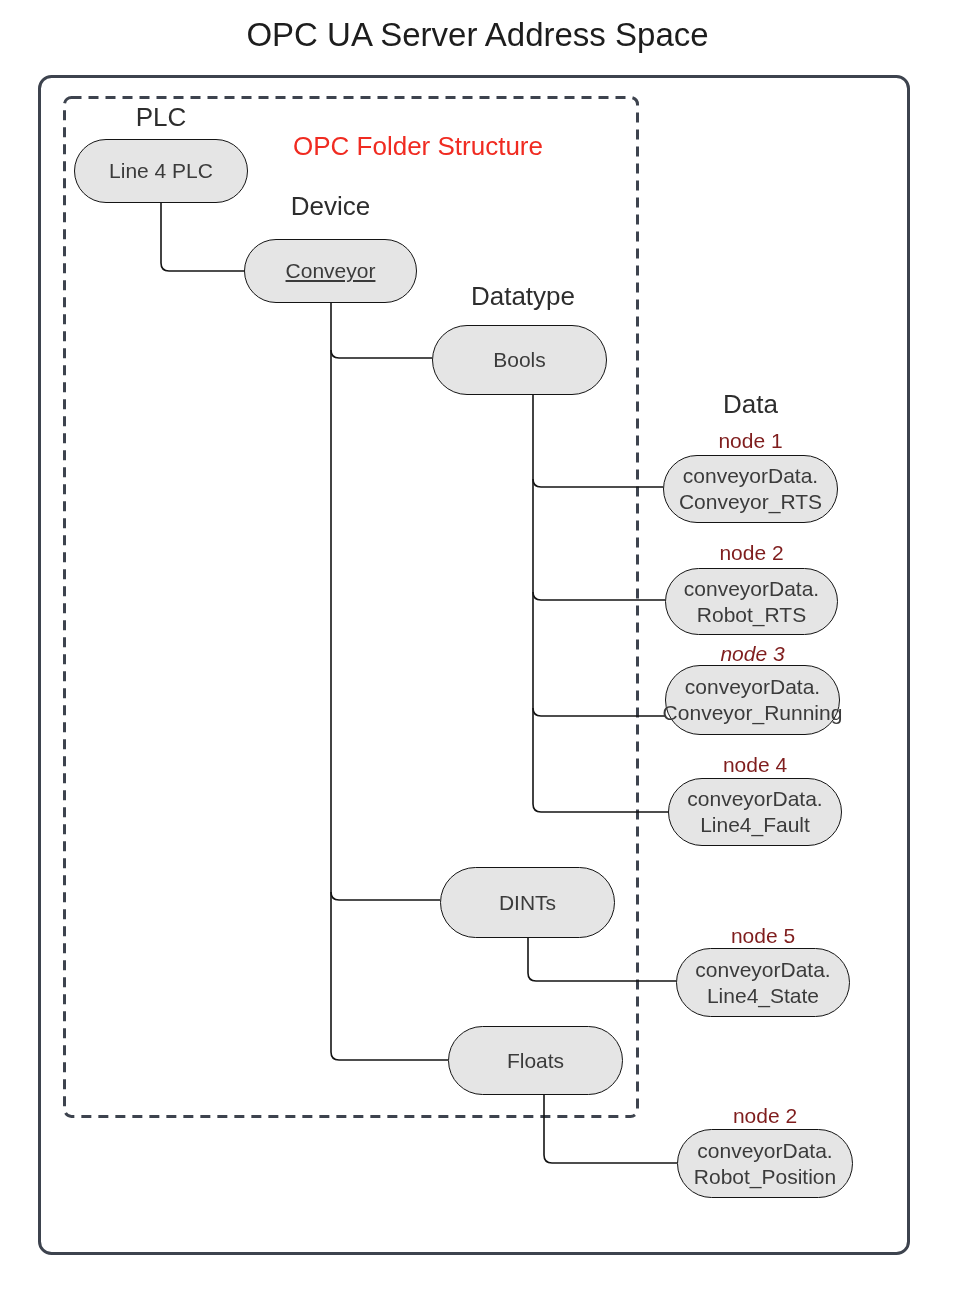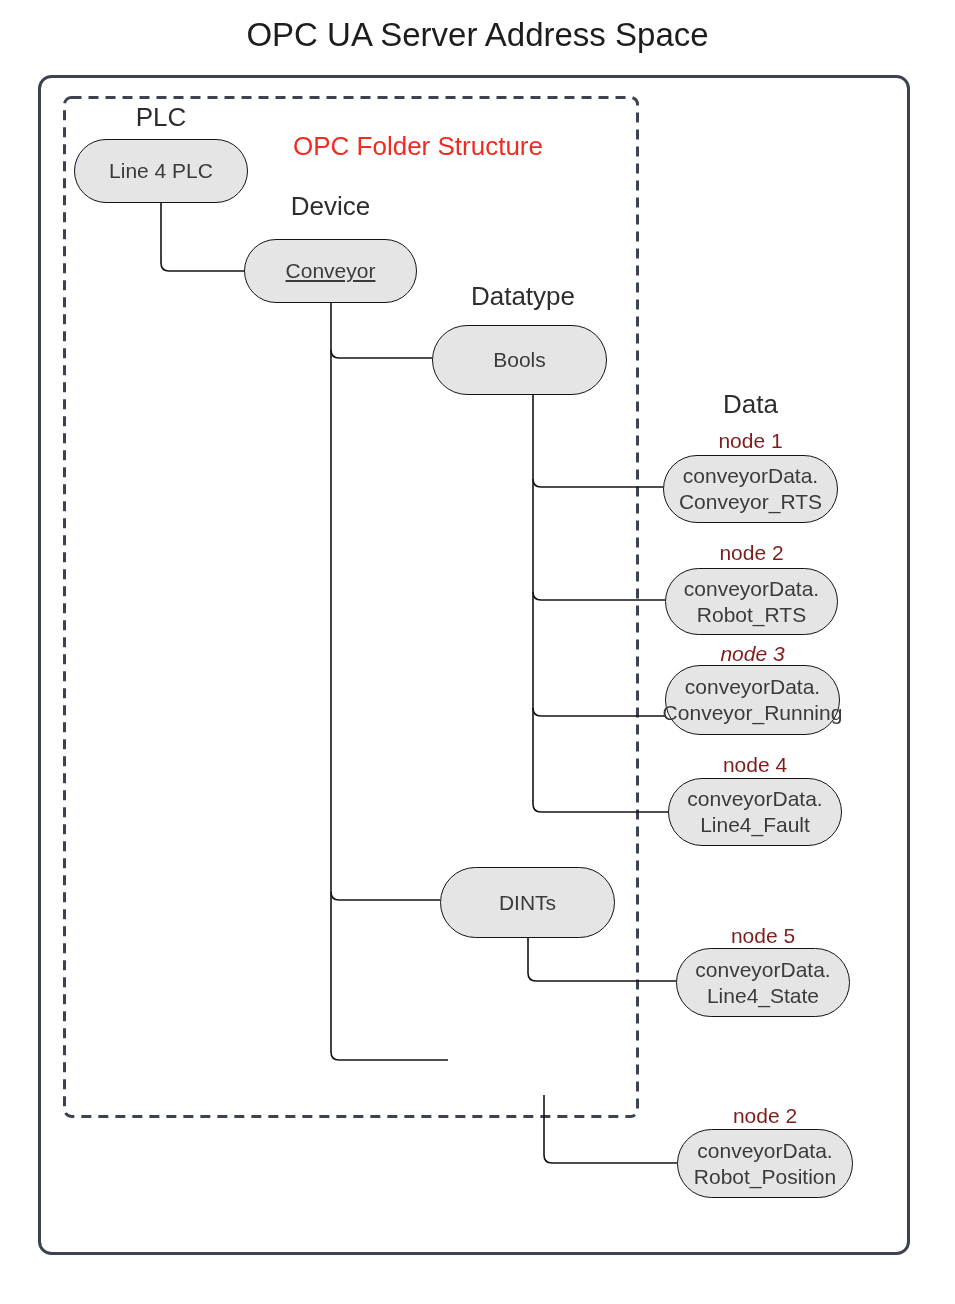--- a/index.html
+++ b/index.html
@@ -112,20 +112,23 @@
   </div>
   <div class="pill" style="left:244px; top:239px;  width:173px; height:64px;text-decoration:underline;">
     <div class="lines">Conveyor</div>
   </div>
   <div class="pill" style="left:432px; top:325px;  width:175px; height:70px;">
     <div class="lines">Bools</div>
   </div>
   <div class="pill" style="left:440px; top:867px;  width:175px; height:71px;">
     <div class="lines">DINTs</div>
   </div>
+  <div class="pill" style="left:448px; top:1026px; width:175px; height:69px;">
+    <div class="lines">Floats</div>
+  </div>
 
   <div class="nid" style="left:663px; top:429px;  width:175px;">node 1</div>
   <div class="nid" style="left:665px; top:541px;  width:173px;">node 2</div>
   <div class="nid" style="left:665px; top:642px;  width:175px;font-style:italic;">node 3</div>
   <div class="nid" style="left:668px; top:753px;  width:174px;">node 4</div>
   <div class="nid" style="left:676px; top:924px;  width:174px;">node 5</div>
   <div class="nid" style="left:677px; top:1104px; width:176px;">node 2</div>
 
   <div class="pill" style="left:663px; top:455px; width:175px; height:68px;">
     <div class="lines">

